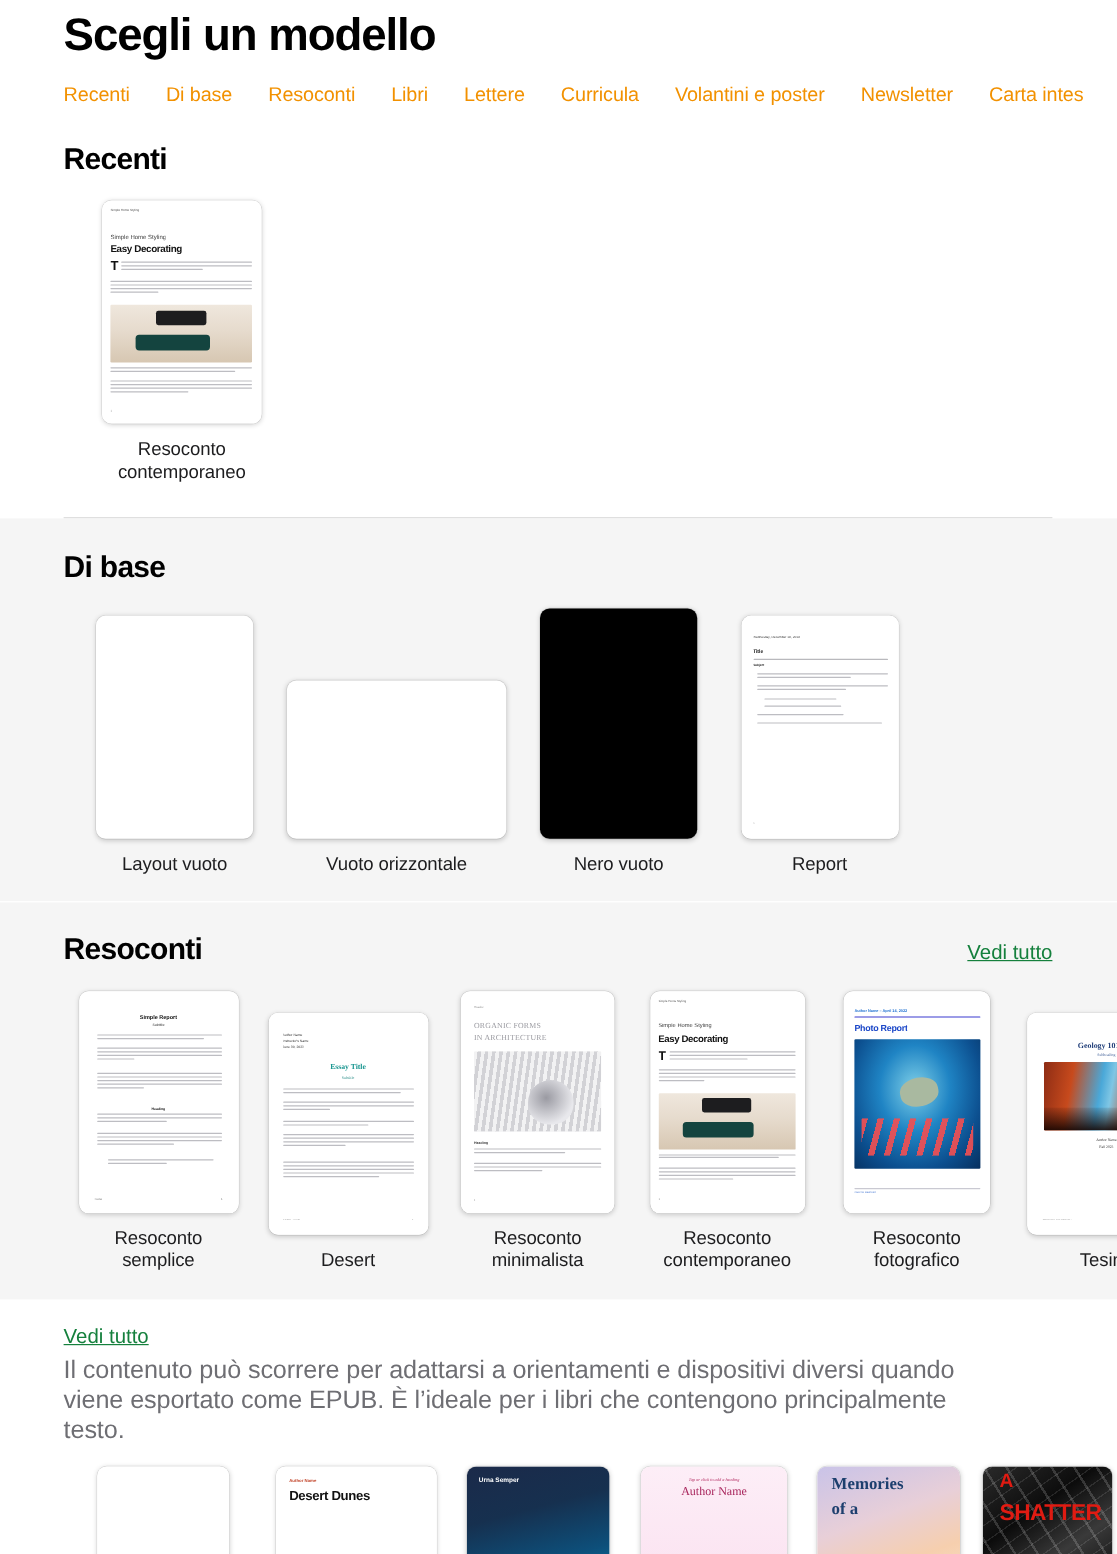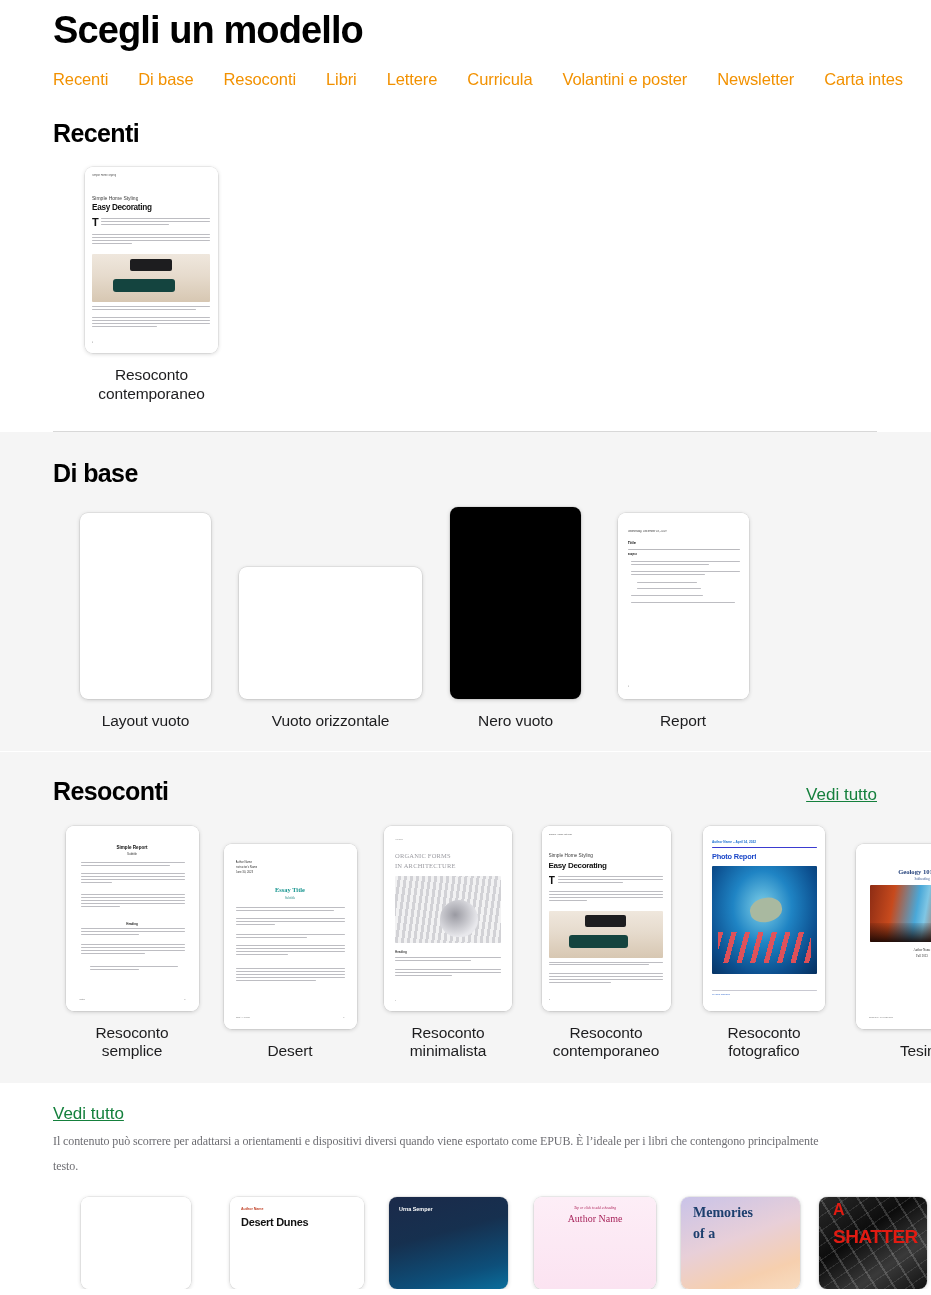--- a/index.html
+++ b/index.html
@@ -85,26 +85,25 @@
   }
   .see-all {
     color: #15803d;
     font-size: 17px;
     line-height: 22px;
     cursor: pointer;
     text-decoration: underline;
   }
   .section-desc {
     padding: 4px 54px 0 53px;
-    font-size: 12px;
+    font-size: 21px;
     line-height: 25px;
     color: #6e6e73;
     letter-spacing: -0.1px;
     max-width: 880px;
-    font-family: Liberation Serif, serif;
   }
 
   .divider {
     height: 1px;
     background: #d8d8d8;
     margin: 0 54px 0 53px;
   }
 
   
   .row {

